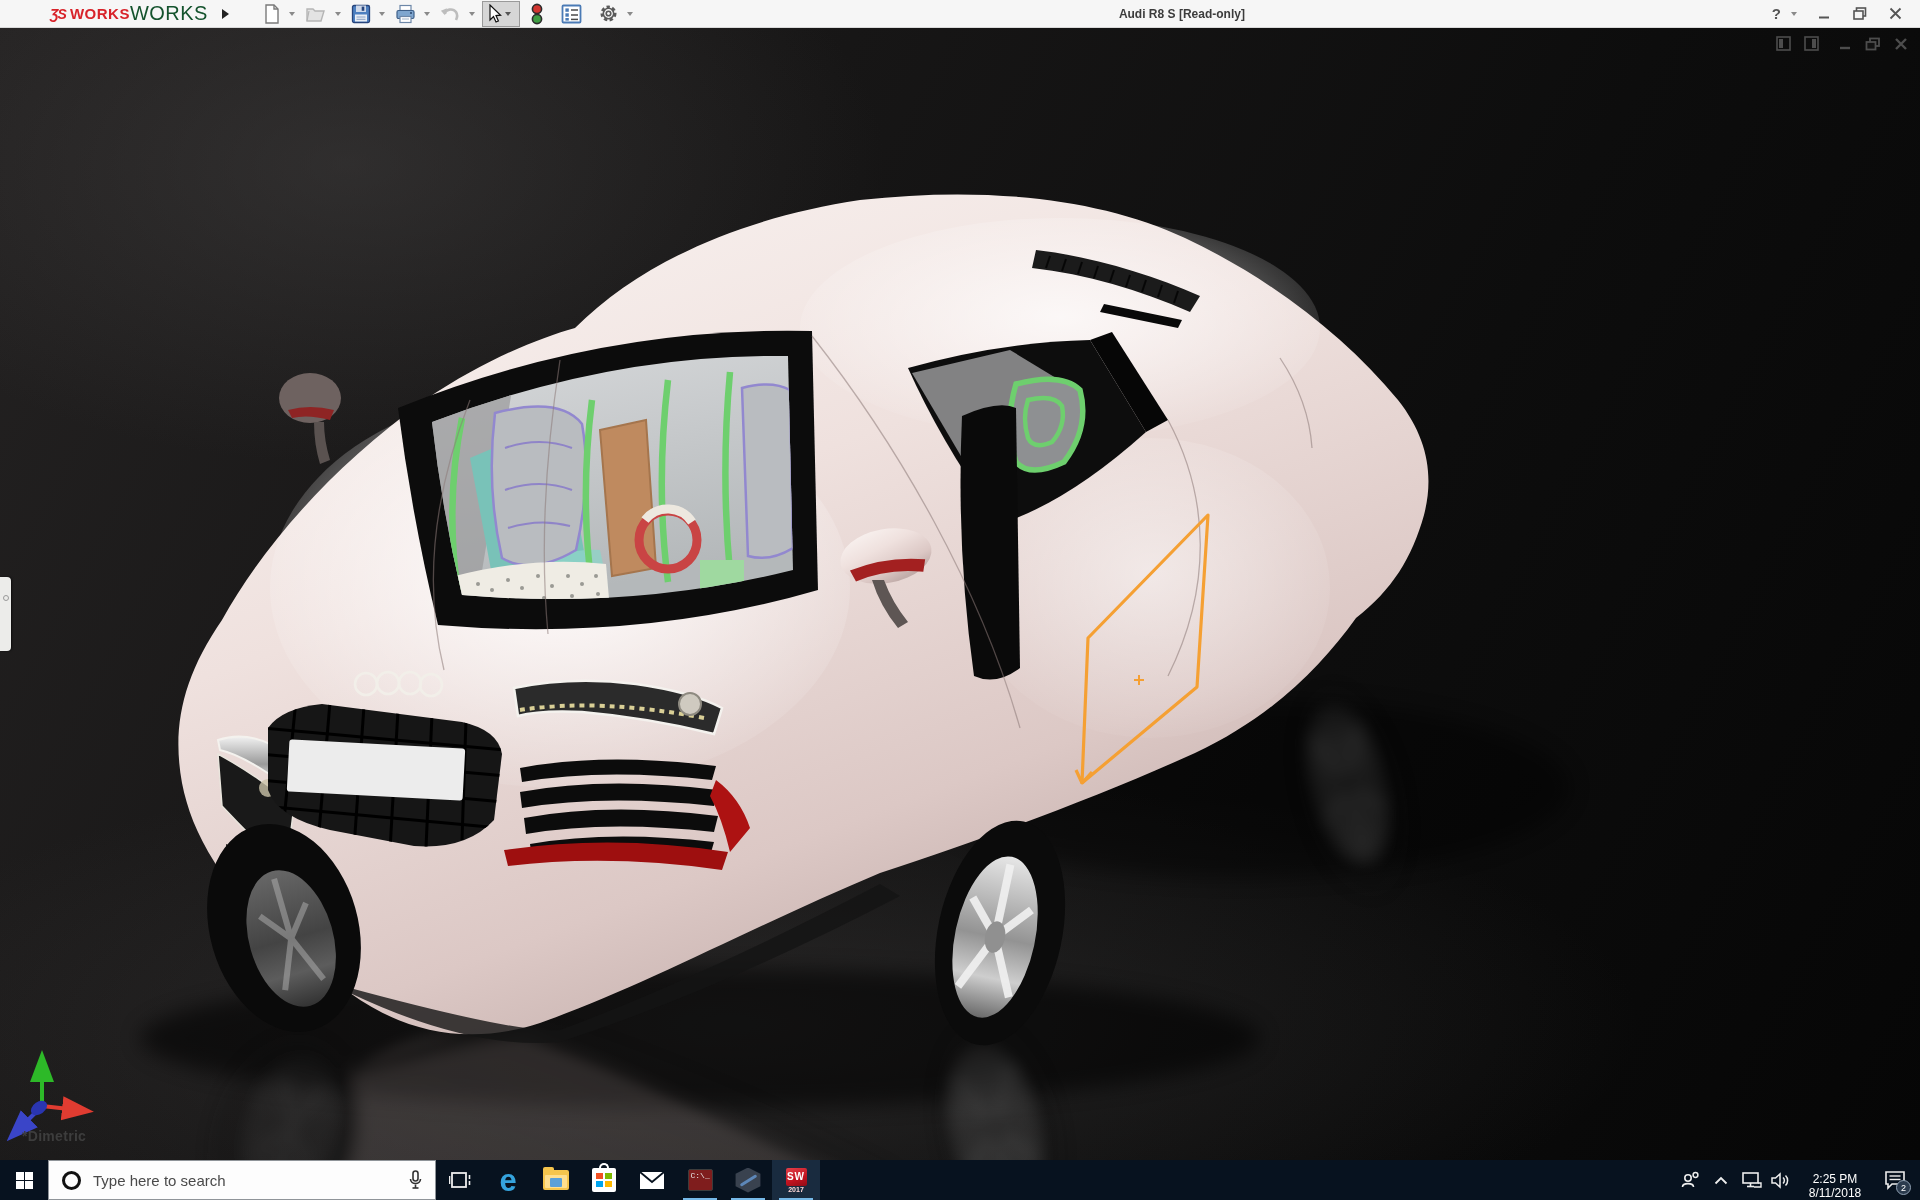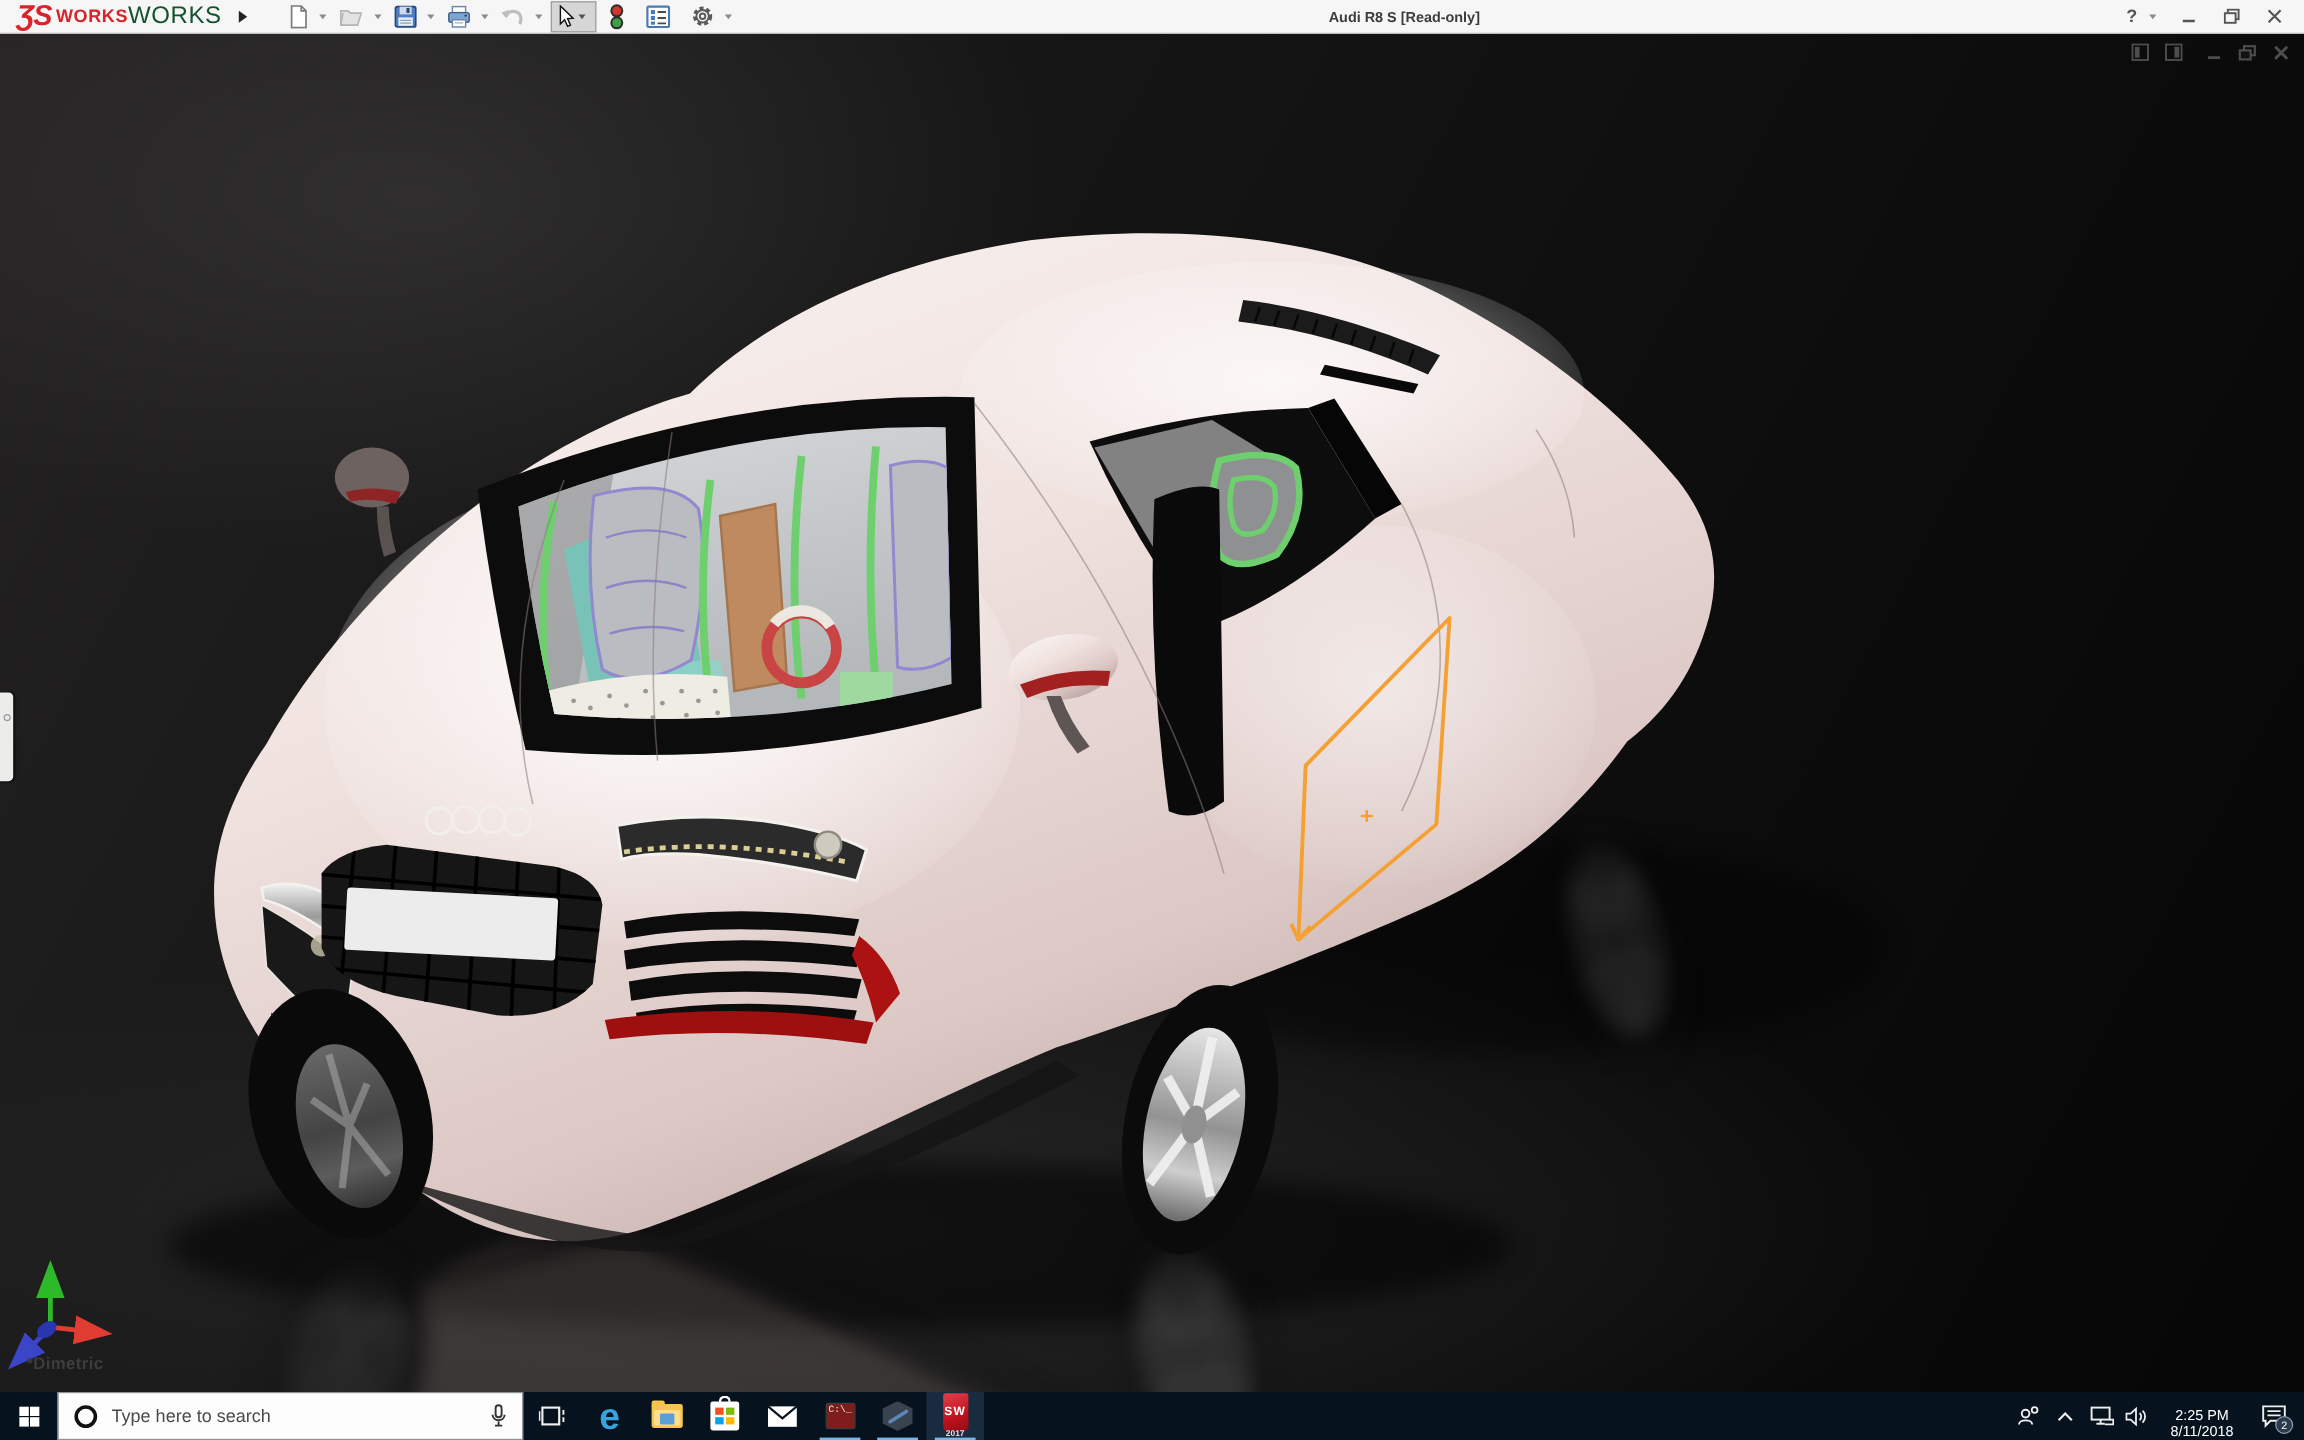--- a/index.html
+++ b/index.html
@@ -4,21 +4,21 @@
 <style>
   * { margin:0; padding:0; box-sizing:border-box; }
   html,body { width:1920px; height:1200px; overflow:hidden; background:#000;
               font-family:"Liberation Sans", sans-serif; }
 
   
   .titlebar { position:fixed; top:0; left:0; width:1920px; height:28px;
               background:#f6f6f6; border-bottom:1px solid #d9d9d9;
               display:flex; align-items:center; z-index:30; }
   .brand { display:flex; align-items:center; height:100%; padding:0 10px 0 14px; }
-  .brand .mark { color:#d8232a; font-weight:bold; font-style:italic; font-size:24px; letter-spacing:-1px; margin-right:4px; }
+  .brand .mark { color:#d8232a; font-weight:bold; font-style:italic; font-size:14px; letter-spacing:-1px; margin-right:4px;margin-left:36px; }
   .brand .bold { color:#d8232a; font-weight:bold; font-size:15px; letter-spacing:.5px; }
   .brand .light{ color:#14532d; font-weight:normal; font-size:20px; letter-spacing:.5px; }
   .flyout { width:16px; height:20px; display:flex; align-items:center; justify-content:center; cursor:pointer; margin-right:26px;}
   .flyout .tri { width:0; height:0; border-left:7px solid #222; border-top:5px solid transparent; border-bottom:5px solid transparent; }
   .tb-icons { display:flex; align-items:center; gap:2px; }
   .tb-btn { height:24px; display:flex; align-items:center; padding:0 2px; border:1px solid transparent; border-radius:2px; }
   .tb-btn svg { display:block; }
   .tb-caret { width:0; height:0; border-top:4px solid #8a8a8a; border-left:3.5px solid transparent; border-right:3.5px solid transparent; margin:0 5px 0 3px; }
   .tb-sel { background:#d6d6d6; border:1px solid #9a9a9a; display:flex; align-items:center; height:26px; padding:0 3px; }
   .tb-sel .tb-caret{ border-top-color:#555; }
@@ -71,21 +71,21 @@
   .store { position:relative; width:24px; height:24px; background:#fff; border-radius:2px; }
   .store .handle { position:absolute; top:-5px; left:7px; width:10px; height:9px; border:2px solid #fff; border-bottom:none; border-radius:5px 5px 0 0;}
   .store .g { position:absolute; left:4px; top:5px; width:16px; height:14px; display:grid; grid-template-columns:1fr 1fr; grid-template-rows:1fr 1fr; gap:1.5px;}
   .store .g i:nth-child(1){background:#f25022}.store .g i:nth-child(2){background:#7fba00}
   .store .g i:nth-child(3){background:#00a4ef}.store .g i:nth-child(4){background:#ffb900}
   .cmdicon { position:relative; width:25px; height:22px; background:#7f1d1d; border:1px solid #3c3c3c; border-radius:2px;
              color:#e8e8e8; font-family:"Liberation Mono", monospace; font-size:8px; padding:1px 2px; }
   .hexapp { width:27px; height:25px; background:#39424f; clip-path:polygon(50% 0,96% 25%,96% 75%,50% 100%,4% 75%,4% 25%); position:relative;}
   .hexapp .slash { position:absolute; left:4px; top:11px; width:19px; height:3px; background:#5d87b8; transform:rotate(-32deg); border-radius:2px;}
   .swicon { display:flex; flex-direction:column; align-items:center; }
-  .swcube { width:21px; height:31px; background:linear-gradient(160deg,#e34049 0%, #c1121f 60%, #8f0d17 100%);
+  .swcube { width:21px; height:18px; background:linear-gradient(160deg,#e34049 0%, #c1121f 60%, #8f0d17 100%);
             border-radius:2px; color:#fff; font-size:10px; font-weight:bold; display:flex; align-items:center; justify-content:center; letter-spacing:1px;}
   .swyear { font-size:7px; color:#ffd9d9; font-weight:bold; margin-top:0px; }
   .tray { margin-left:auto; display:flex; align-items:flex-end; gap:4px; padding-right:6px; }
   .tray-ic { width:26px; height:40px; display:flex; align-items:center; justify-content:center; }
   .clock { width:74px; text-align:center; color:#fff; font-size:12px; line-height:14px; padding:0 2px; }
   .action { position:relative; width:38px; height:40px; display:flex; align-items:center; justify-content:center; }
   .action .badge { position:absolute; right:3px; bottom:5px; min-width:15px; height:15px; border-radius:50%;
                    background:#2b3b4e; border:1px solid #8fa0b2; color:#fff; font-size:9px;
                    display:flex; align-items:center; justify-content:center; }
 </style>

